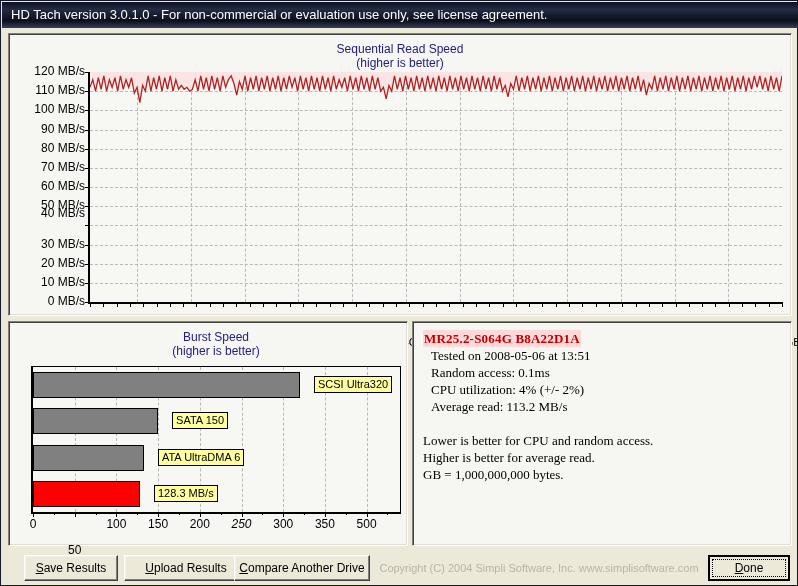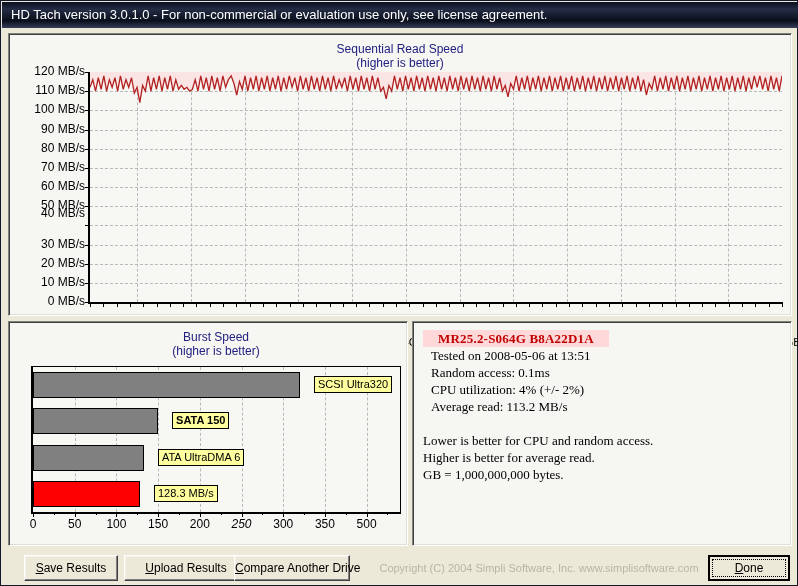--- a/index.html
+++ b/index.html
@@ -93,21 +93,21 @@
   }
 
   
   .info{
     position:absolute;left:10px;top:8px;right:6px;
     font-family:"Liberation Serif",serif;
     font-size:13px;line-height:17px;color:#000;
   }
   .drivename{
     color:#c00000;font-weight:bold;background:#ffd9d9;
-    display:inline-block;padding:0 15px;letter-spacing:0.2px;
+    display:inline-block;padding:0 1px;letter-spacing:0.2px;
   }
   .info .ind{padding-left:8px;}
   .info .gap{height:17px;}
 
   
   .btn{
     position:absolute;height:26px;
     background:#ece9d8;
     border:1px solid #000;
     border-top-color:#ffffff;border-left-color:#ffffff;
@@ -122,21 +122,21 @@
   #btn-done{
     left:707px;top:554px;width:82px;height:26px;
     border:2px solid #000;box-shadow:none;line-height:20px;
   }
   #btn-done .inner{
     position:absolute;left:2px;top:2px;right:2px;bottom:2px;
     border:1px dotted #000;line-height:16px;
   }
   #btn-save{left:23px;top:554px;width:94px;}
   #btn-upload{left:123px;top:554px;width:124px;}
-  #btn-compare{left:233px;top:554px;width:116px;}
+  #btn-compare{left:233px;top:554px;width:136px;}
   .copyright{
     position:absolute;left:378px;top:554px;width:320px;height:26px;
     line-height:26px;text-align:center;
     font-size:11px;color:#b8b5a6;white-space:nowrap;
   }
 </style>
 </head>
 <body>
 
 <div class="window">
@@ -306,29 +306,29 @@
         <div class="tick-x" style="height: 3px; bottom: -3px; left: 104.261px;"></div>
         <div class="tick-x" style="height: 3px; bottom: -3px; left: 145.966px;"></div>
         <div class="tick-x" style="height: 3px; bottom: -3px; left: 187.67px;"></div>
         <div class="tick-x" style="height: 3px; bottom: -3px; left: 229.375px;"></div>
         <div class="tick-x" style="height: 3px; bottom: -3px; left: 271.08px;"></div>
         <div class="tick-x" style="height: 3px; bottom: -3px; left: 312.784px;"></div>
         <div class="tick-x" style="height: 3px; bottom: -3px; left: 354.489px;"></div>
         <div class="bar" style="top: 5.125px; width: 266.909px; background: rgb(128, 128, 128);"></div>
         <div class="blabel" style="top: 9.125px; left: 280.909px;">SCSI Ultra320</div>
         <div class="bar" style="top: 41.375px; width: 125.114px; background: rgb(128, 128, 128);"></div>
-        <div class="blabel" style="top: 45.375px; left: 139.114px; font-weight: bold;">SATA 150</div>
+        <div class="blabel" style="top: 45.375px; left: 139.114px;">SATA 150</div>
         <div class="bar" style="top: 77.625px; width: 110.934px; background: rgb(128, 128, 128);"></div>
         <div class="blabel" style="top: 81.625px; left: 124.934px;">ATA UltraDMA 6</div>
         <div class="bar" style="top: 113.875px; width: 107.014px; background: rgb(255, 0, 0);"></div>
         <div class="blabel" style="top: 117.875px; left: 121.014px;">128.3 MB/s</div>
       </div>
     <div class="burst-xlabels" id="burst-xlabels">
         <div style="left: 24px;">0</div>
-        <div style="left: 65.7045px;">50</div>
+        <div style="left: 65.7045px; margin-top: 26px;">50</div>
         <div style="left: 107.409px;">100</div>
         <div style="left: 149.114px;">150</div>
         <div style="left: 190.818px;">200</div>
         <div style="left: 232.523px; font-style: italic;">250</div>
         <div style="left: 274.227px;">300</div>
         <div style="left: 315.932px;">350</div>
         <div style="left: 357.636px;">500</div>
       </div>
   </div>
 

